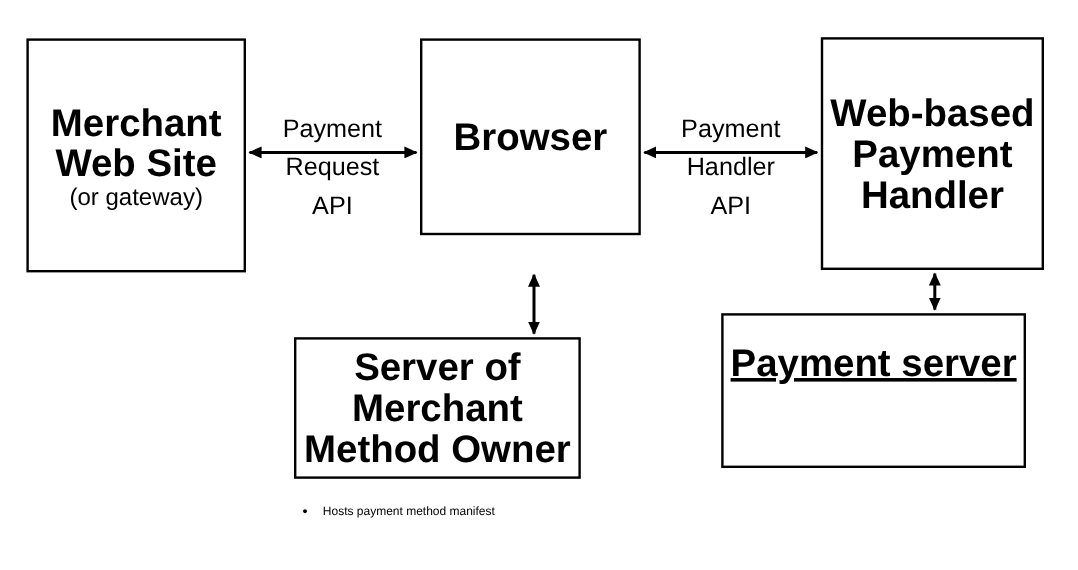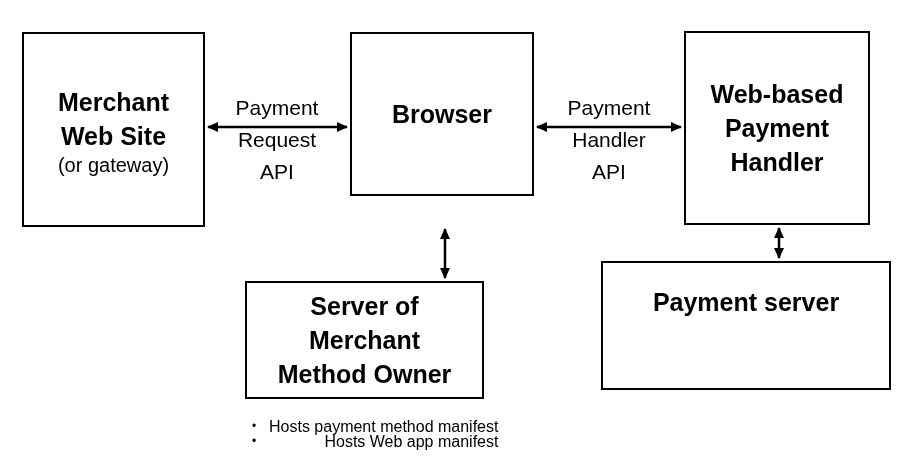--- a/index.html
+++ b/index.html
@@ -33,58 +33,57 @@
     border: 2px solid #000000;
     background: #ffffff;
     display: flex;
     flex-direction: column;
     align-items: center;
     justify-content: center;
     text-align: center;
   }
   .box-title {
     font-weight: bold;
-    font-size: 25px;
+    font-size: 32px;
     line-height: 34px;
     white-space: pre-line;
   }
   .box-subtitle {
     font-size: 20px;
     line-height: 18px;
     white-space: pre-line;
     margin-top: 3px;
   }
   #merchant-box       { left: 22px;  top: 32px;  width: 183px; height: 195px; }
   #browser-box        { left: 350px; top: 32px;  width: 184px; height: 164px; }
   #handler-box        { left: 684px; top: 31px;  width: 186px; height: 194px; align-items: center; }
   #server-box         { left: 245px; top: 281px; width: 239px; height: 118px; }
-  #payment-server-box { left: 601px; top: 261px; width: 290px; height: 129px;
-                        justify-content: flex-start; padding-top: 22px; }
+  #payment-server-box { left: 601px; top: 261px; width: 254px; height: 129px;
+                        justify-content: flex-start; padding-top: 22px; text-decoration: underline; }
 
   .arrow-label {
     position: absolute;
     width: 150px;
     text-align: center;
     font-size: 21px;
     line-height: 32px;
     white-space: pre-line;
   }
   #payment-request-api-label { left: 202px; top: 92px; }
   #payment-handler-api-label { left: 534px; top: 92px; }
 
   .bullets {
     position: absolute;
     left: 245px;
     top: 419px;
     margin: 0;
     padding: 0;
     list-style: none;
-    font-size: 16px;
+    font-size: 10px;
     line-height: 15px;
-    text-align: right;
   }
   .bullets li {
     position: relative;
     padding-left: 24px;
   }
   .bullets li::before {
     content: "\2022";
     position: absolute;
     left: 7px;
     top: 0;
@@ -137,16 +136,15 @@
   <div class="arrow-label" id="payment-request-api-label">Payment
 Request
 API</div>
 
   <div class="arrow-label" id="payment-handler-api-label">Payment
 Handler
 API</div>
 
   <ul class="bullets">
     <li>Hosts payment method manifest</li>
-    <li>Hosts Web app manifest</li>
   </ul>
 
 </div>
 
 </body></html>

